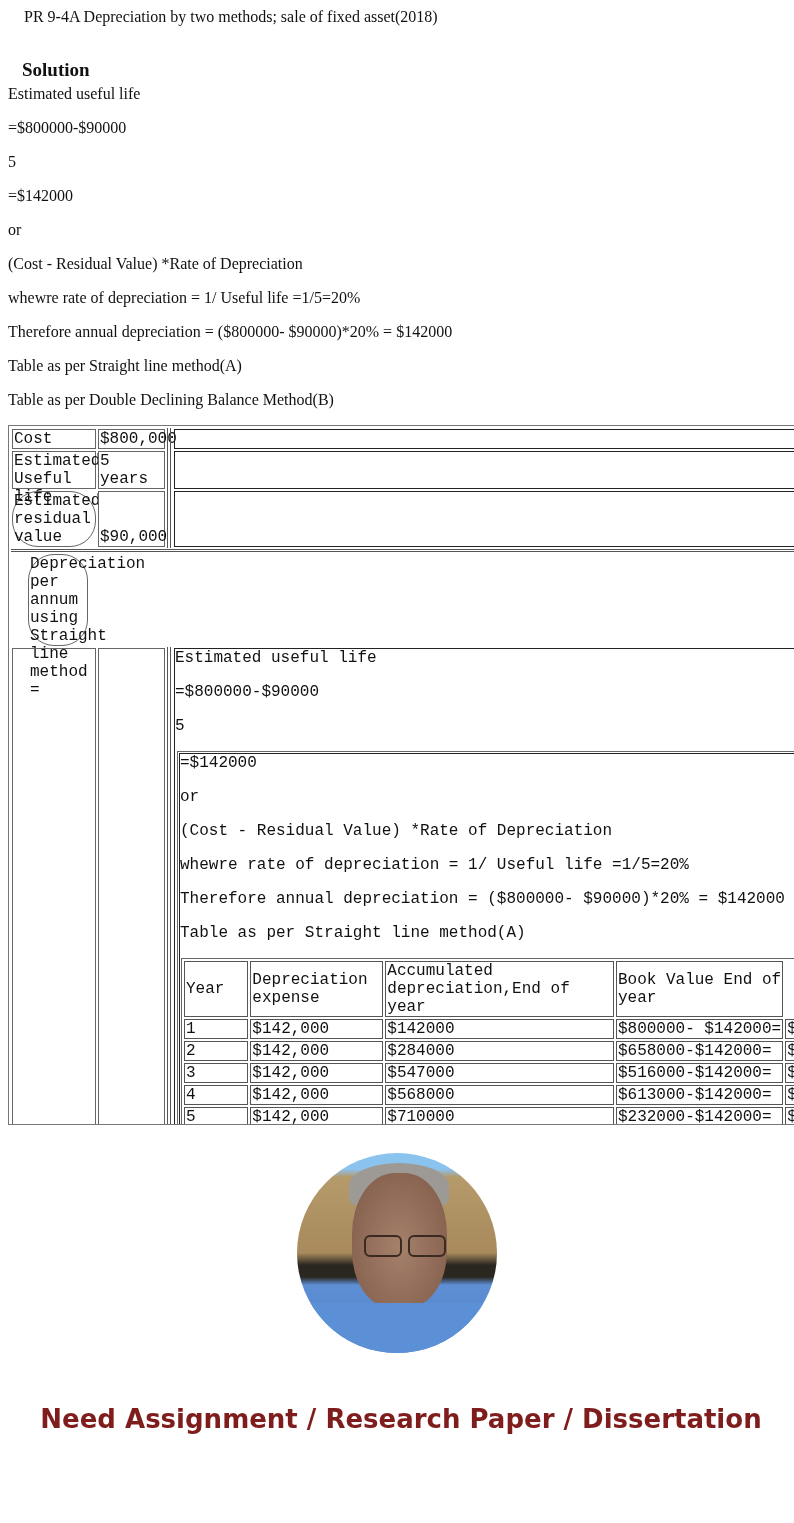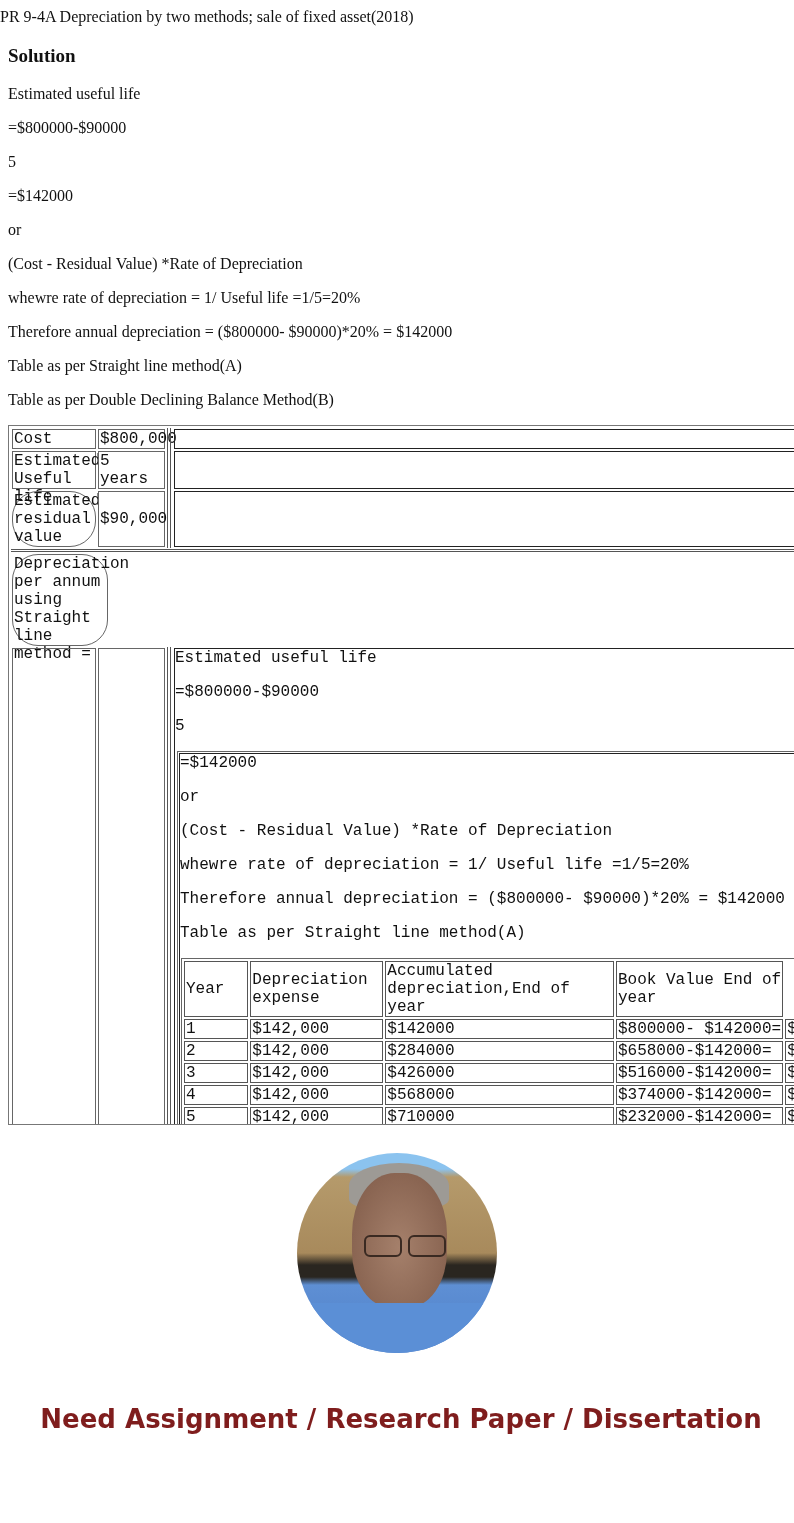--- a/index.html
+++ b/index.html
@@ -1,22 +1,22 @@
 <!DOCTYPE html>
 <html><head>
 <meta charset="utf-8">
 <style>
   html, body { margin: 0; padding: 0; background: #ffffff; }
   body {
     width: 794px; height: 1523px; overflow: hidden; position: relative;
     font-family: "Liberation Serif", serif; font-size: 16px; color: #111;
   }
   p { margin: 0; line-height: 18px; }
-  .title { position: absolute; left: 0; top: 8px; }
-  h3 { position: absolute; left: 8px; top: 45px; margin: 0; font-size: 19px; font-weight: bold; }
+  .title { position: absolute; left: 24px; top: 8px; }
+  h3 { position: absolute; left: 8px; top: 45px; margin: 14px; font-size: 19px; font-weight: bold; }
   .para { position: absolute; left: 8px; }
 
   
   .outer {
     position: absolute; left: 8px; top: 425px;
     border: 1px solid #777; border-right: none;
     width: 786px; height: 698px; overflow: hidden; font-family: Liberation Mono, monospace;
   }
   .cell {
     position: absolute; border: 1px solid #666; box-sizing: border-box;
@@ -86,31 +86,31 @@
 
   <div class="cell" style="left:3px;top:25px;width:84px;height:38px;"><span>Estimated Useful life</span></div>
   <div class="cell" style="left:89px;top:25px;width:67px;height:38px;display:flex;align-items:center;">
       <span>5 years</span>
     </div>
   <div class="vbar" style="left:158px;top:24px;height:40px;"></div>
   <div class="vbar" style="left:161px;top:24px;height:40px;"></div>
   <div class="cell dark" style="left:165px;top:25px;width:640px;height:38px;"></div>
 
   <div class="cell" style="left:3px;top:65px;width:84px;height:56px;border-radius:26px;"><span>Estimated residual value</span></div>
-  <div class="cell" style="left:89px;top:65px;width:67px;height:56px;display:flex;align-items:center;">
+  <div class="cell" style="left:89px;top:65px;width:67px;height:56px;display:flex;align-items:flex-end;">
       <span>$90,000</span>
     </div>
   <div class="vbar" style="left:158px;top:64px;height:58px;"></div>
   <div class="vbar" style="left:161px;top:64px;height:58px;"></div>
   <div class="cell dark" style="left:165px;top:65px;width:640px;height:56px;"></div>
 
   <div class="hbar" style="left:2px;top:123px;width:800px;"></div>
   <div class="hbar" style="left:2px;top:125px;width:800px;"></div>
 
-  <div class="cell" style="left:3px;top:128px;width:96px;height:92px;border-radius:26px;"><span>Depreciation per annum using Straight line method =</span></div>
+  <div class="cell" style="left:19px;top:128px;width:60px;height:92px;border-radius:26px;"><span>Depreciation per annum using Straight line method =</span></div>
 
   <div class="cell" style="left:3px;top:222px;width:84px;height:480px;"></div>
   <div class="cell" style="left:89px;top:222px;width:67px;height:480px;"></div>
   <div class="vbar" style="left:158px;top:221px;height:480px;"></div>
   <div class="vbar" style="left:161px;top:221px;height:480px;"></div>
   <div class="cell dark" style="left:165px;top:222px;width:640px;height:480px;border-bottom:none;">
     <div class="inner-text" style="position:absolute;left:0;top:0;">
       <p>Estimated useful life</p>
       <p>=$800000-$90000</p>
       <p>5</p>
@@ -144,29 +144,29 @@
           <tr>
             <td>2</td>
             <td>$142,000</td>
             <td>$284000</td>
             <td>$658000-$142000=</td>
             <td>$5</td>
           </tr>
           <tr>
             <td>3</td>
             <td>$142,000</td>
-            <td>$426000</td>
+            <td>$547000</td>
             <td>$516000-$142000=</td>
             <td>$37</td>
           </tr>
           <tr>
             <td>4</td>
             <td>$142,000</td>
             <td>$568000</td>
-            <td>$374000-$142000=</td>
+            <td>$613000-$142000=</td>
             <td>$23</td>
           </tr>
           <tr>
             <td>5</td>
             <td>$142,000</td>
             <td>$710000</td>
             <td>$232000-$142000=</td>
             <td>$90</td>
           </tr>
         </tbody>

